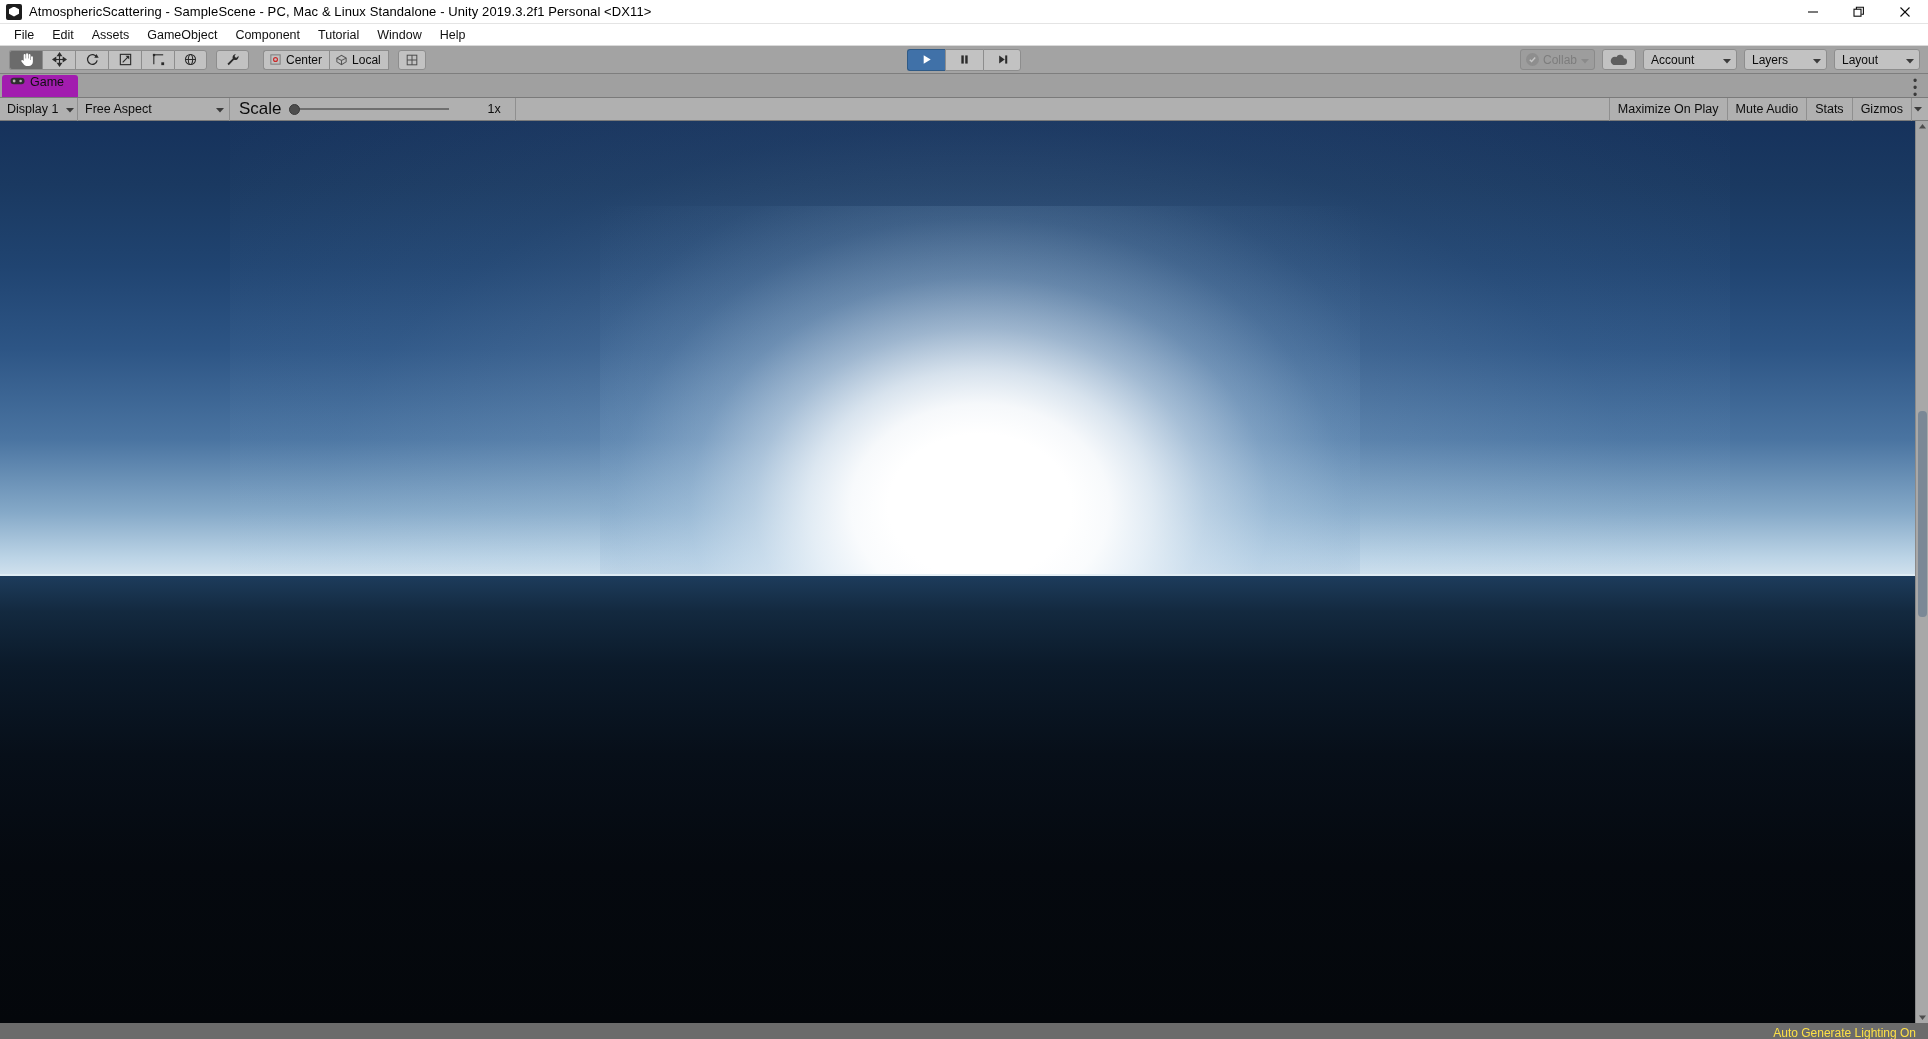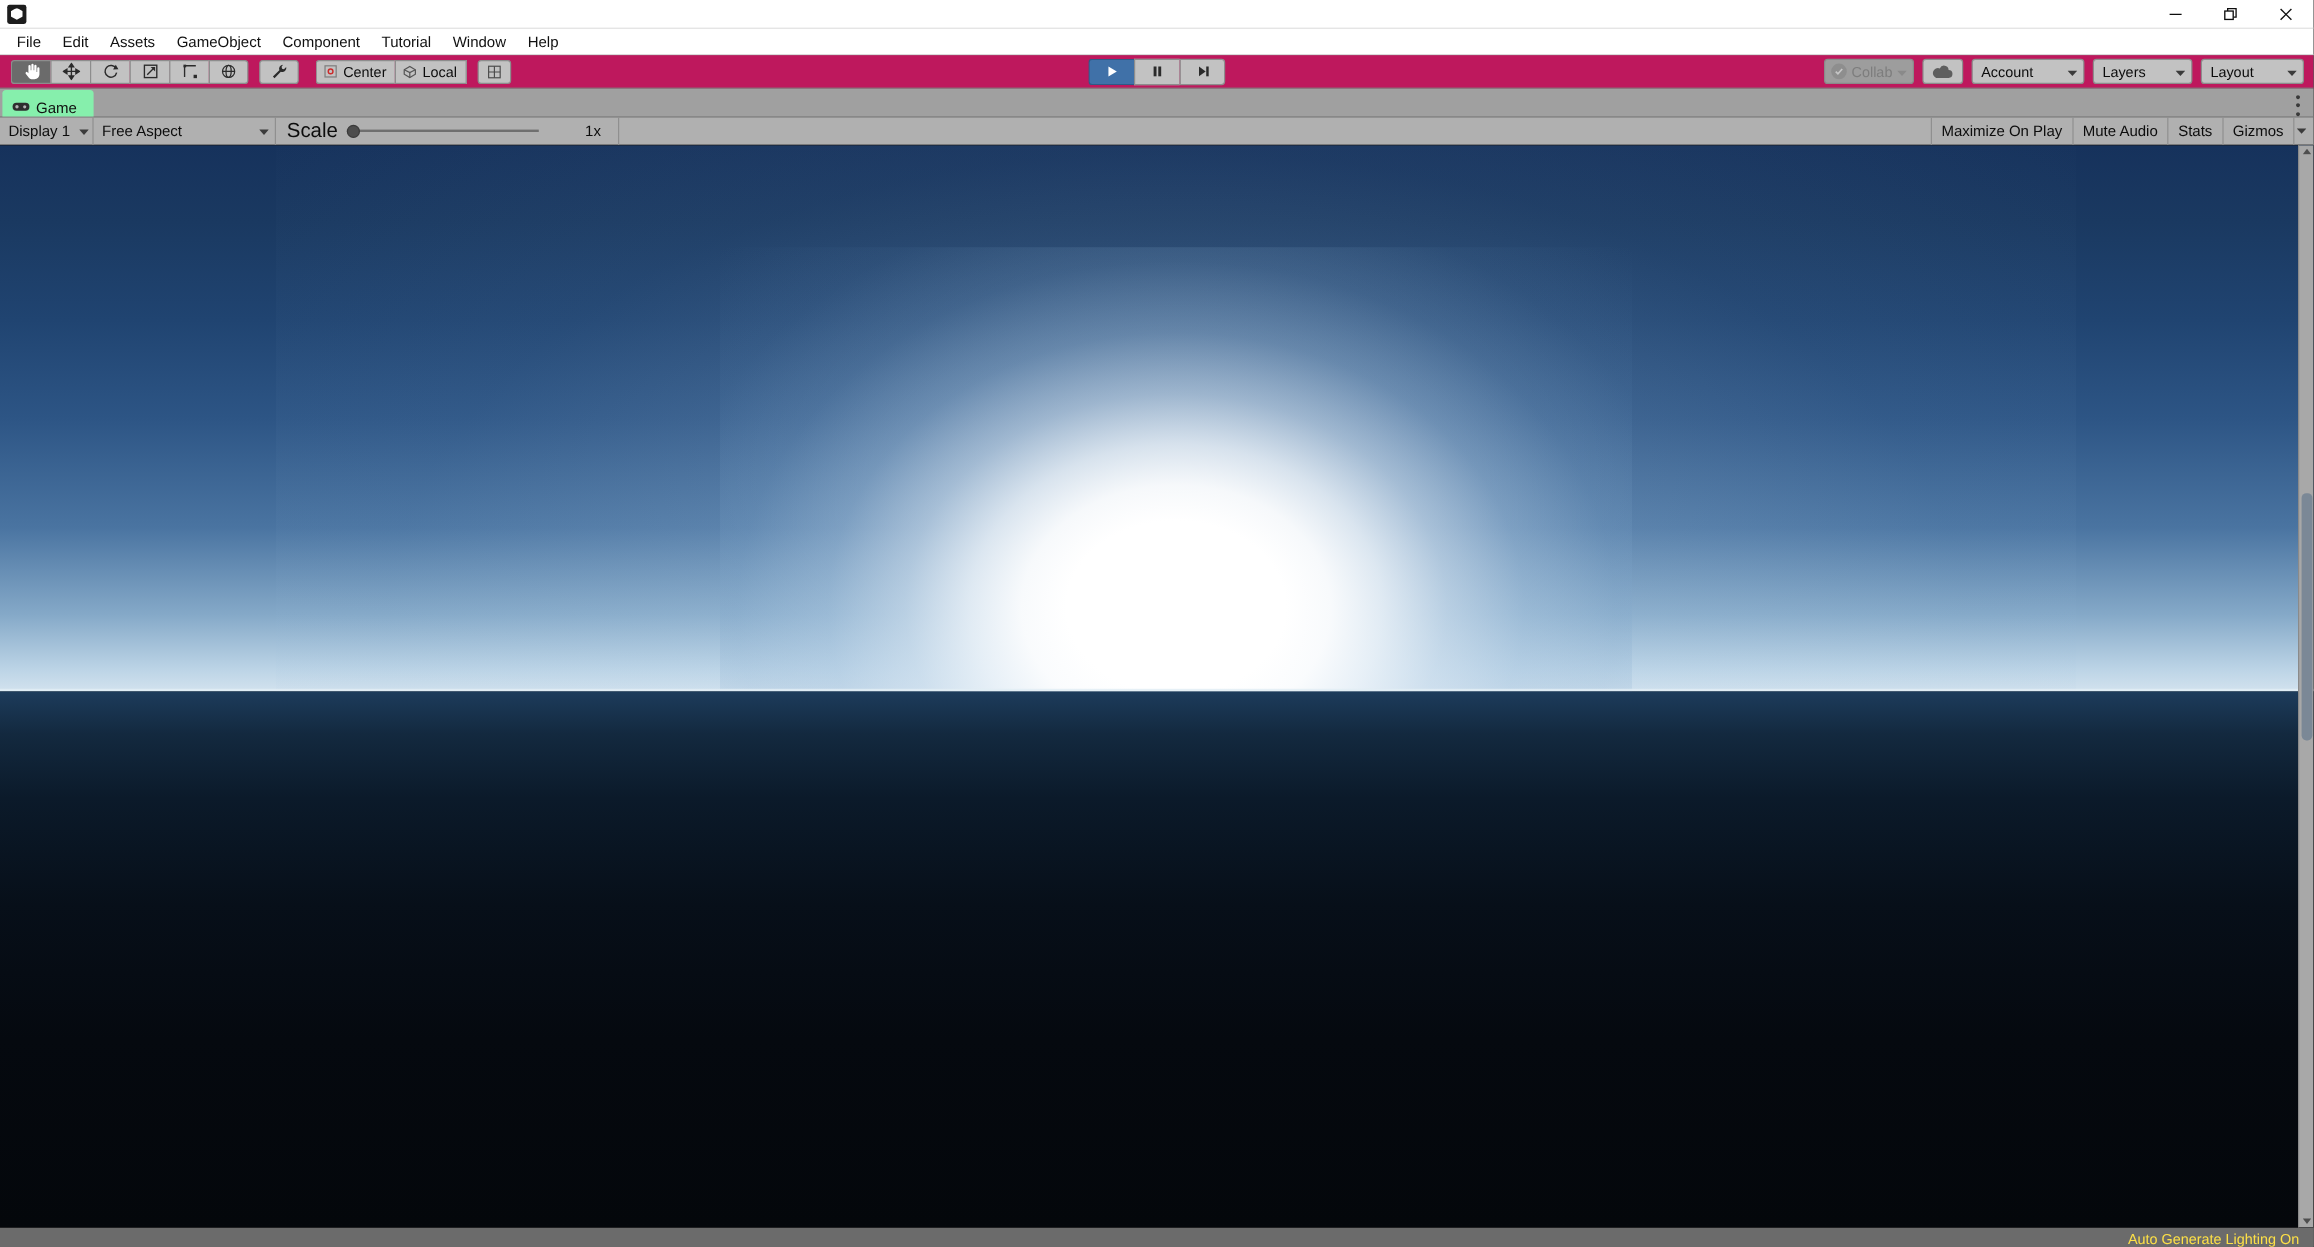--- a/index.html
+++ b/index.html
@@ -40,21 +40,21 @@
     height:22px; background:#ffffff; display:flex; align-items:center;
     padding-left:5px; border-bottom:1px solid #dadada;
   }
   .menu-item{
     font-size:12.5px; color:#101010; padding:0 9px; height:22px;
     display:flex; align-items:center; white-space:nowrap;
   }
 
   
   .toolbar{
-    height:28px; background:#be185d; display:flex; align-items:center;
+    height:28px; background:#a3a3a3; display:flex; align-items:center;
     position:relative; border-bottom:1px solid #7e7e7e;
   }
   .tool-group{ display:flex; align-items:center; margin-left:9px; }
   .tool-btn{
     width:33px; height:20px; background:#c2c2c2; border:1px solid #8d8d8d;
     border-right:none; display:flex; align-items:center; justify-content:center;
     color:#2b2b2b;
   }
   .tool-btn:first-child{ border-radius:3px 0 0 3px; }
   .tool-btn:last-child{ border-radius:0 3px 3px 0; border-right:1px solid #8d8d8d; }
@@ -111,21 +111,21 @@
     padding:0 5px 0 7px; font-size:12px; color:#0c0c0c; white-space:nowrap;
   }
   .dd-btn .caret{ margin-left:10px; color:#3b3b3b; }
 
   
   .tabrow{
     height:24px; background:#a0a0a0; display:flex; align-items:flex-end;
     position:relative; border-bottom:1px solid #7a7a7a;
   }
   .tab{
-    height:22px; background:#86efac; display:flex; align-items:flex-end;
+    height:22px; background:#a21caf; display:flex; align-items:flex-start;
     gap:5px; padding:0 14px 0 8px; margin-left:2px;
     border-radius:3px 3px 0 0; font-size:12.5px; color:#101010;
   }
   .tab-dots{
     position:absolute; right:9px; top:4px; color:#3a3a3a; font-size:12px;
     line-height:7px; text-align:center; width:8px;
   }
   .tab-dots span{ display:block; }
 
   
@@ -225,20 +225,21 @@
     height:19px; background:#6b6b6b; display:flex; align-items:center;
     justify-content:flex-end; padding-right:12px;
   }
   .status-text{ font-size:12px; color:#fde047; white-space:nowrap; }
 </style>
 </head>
 <body>
 
 <div class="titlebar">
   <div class="title-icon"></div>
+  <div class="title-text">AtmosphericScattering - SampleScene - PC, Mac &amp; Linux Standalone - Unity 2019.3.2f1 Personal &lt;DX11&gt;</div>
   <div class="win-controls">
     <div class="win-btn">
       <svg width="12" height="12" viewBox="0 0 12 12">
           <line x1="1" y1="6" x2="11" y2="6" stroke="currentColor" stroke-width="1.1"></line>
         </svg>
     </div>
     <div class="win-btn">
       <svg width="12" height="12" viewBox="0 0 12 12">
         <rect x="1" y="3.2" width="7" height="7" fill="none" stroke="currentColor" stroke-width="1.1"></rect>
         <polyline points="3.4,3.2 3.4,1.2 10.4,1.2 10.4,8.2 8.4,8.2" fill="none" stroke="currentColor" stroke-width="1.1"></polyline>

